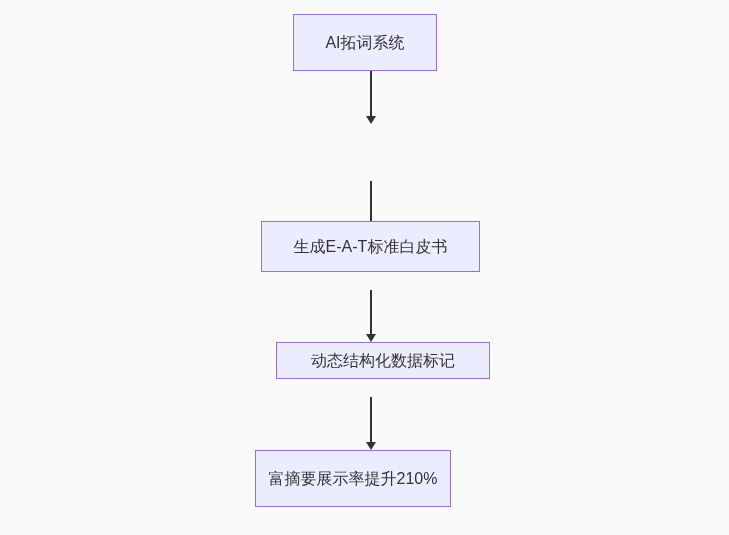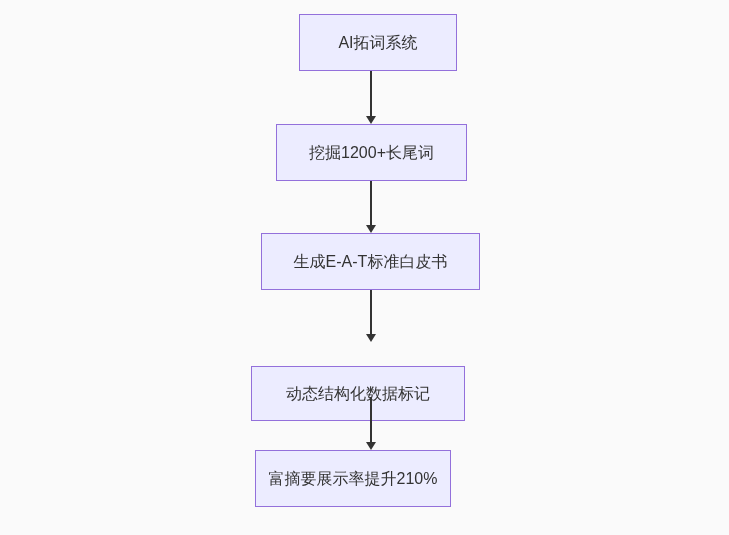--- a/index.html
+++ b/index.html
@@ -28,24 +28,24 @@
     border: 1.5px solid var(--node-border);
     color: var(--text);
     display: flex;
     align-items: center;
     justify-content: center;
     font-size: 16px;
     line-height: 1;
     text-align: center;
     white-space: nowrap;
   }
-  .node-1 { left: 299px; top: 14px;  width: 158px; height: 57px; }
+  .node-1 { left: 293px; top: 14px;  width: 144px; height: 57px; }
   .node-2 { left: 276px; top: 124px; width: 191px; height: 57px; }
-  .node-3 { left: 261px; top: 233px; width: 219px; height: 57px; }
-  .node-4 { left: 251px; top: 342px; width: 214px; height: 55px; margin-top: 24px; }
+  .node-3 { left: 261px; top: 221px; width: 219px; height: 51px; }
+  .node-4 { left: 276px; top: 342px; width: 214px; height: 37px; }
   .node-5 { left: 255px; top: 450px; width: 196px; height: 57px; }
   .edge {
     position: absolute;
     left: 366px;
     width: 10px;
     display: flex;
     flex-direction: column;
     align-items: center;
   }
   .edge-1 { top: 71px;  height: 53px; }
@@ -72,23 +72,20 @@
 
   <div class="node node-1">
     <span>AI拓词系统</span>
   </div>
 
   <div class="edge edge-1">
     <div class="edge-line"></div>
     <div class="edge-head"></div>
   </div>
 
-  <div class="node node-2">
-    <span>挖掘1200+长尾词</span>
-  </div>
 
   <div class="edge edge-2">
     <div class="edge-line"></div>
     <div class="edge-head"></div>
   </div>
 
   <div class="node node-3">
     <span>生成E-A-T标准白皮书</span>
   </div>
 

